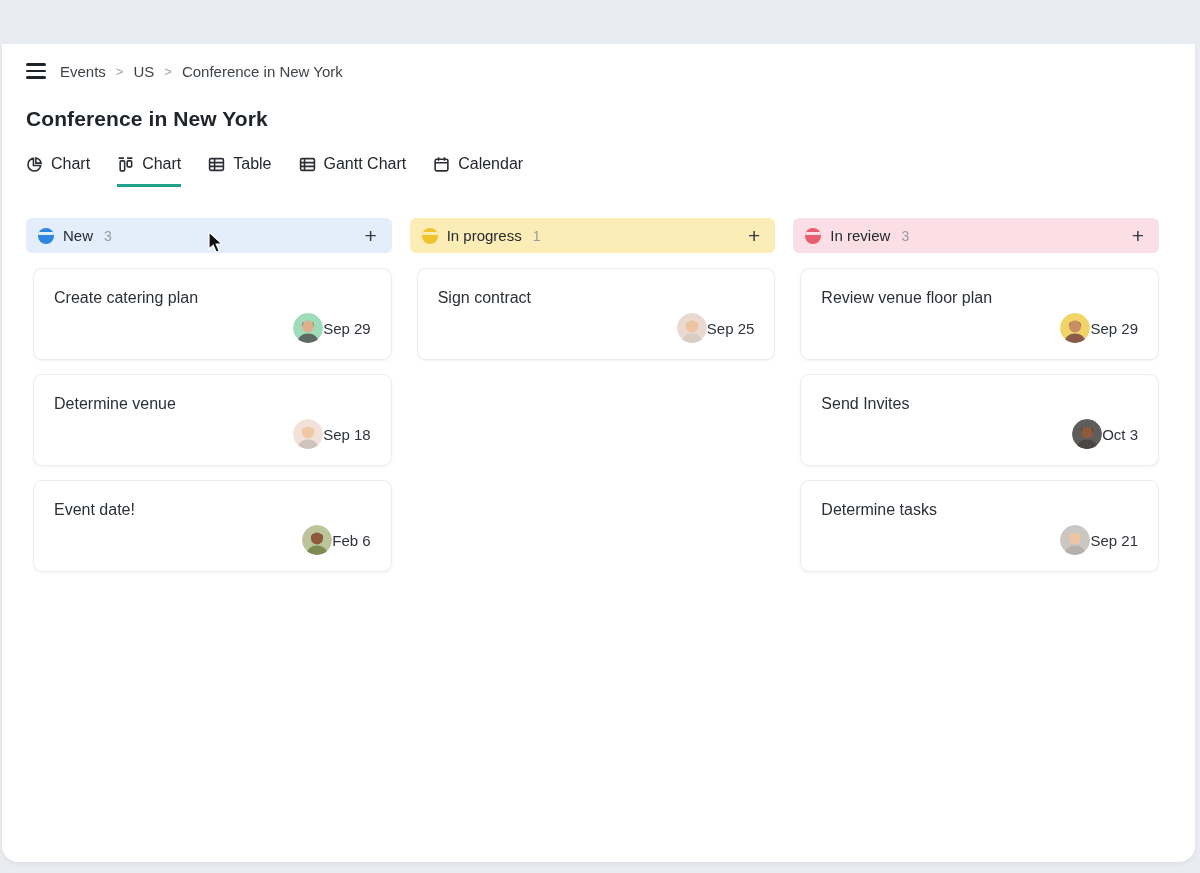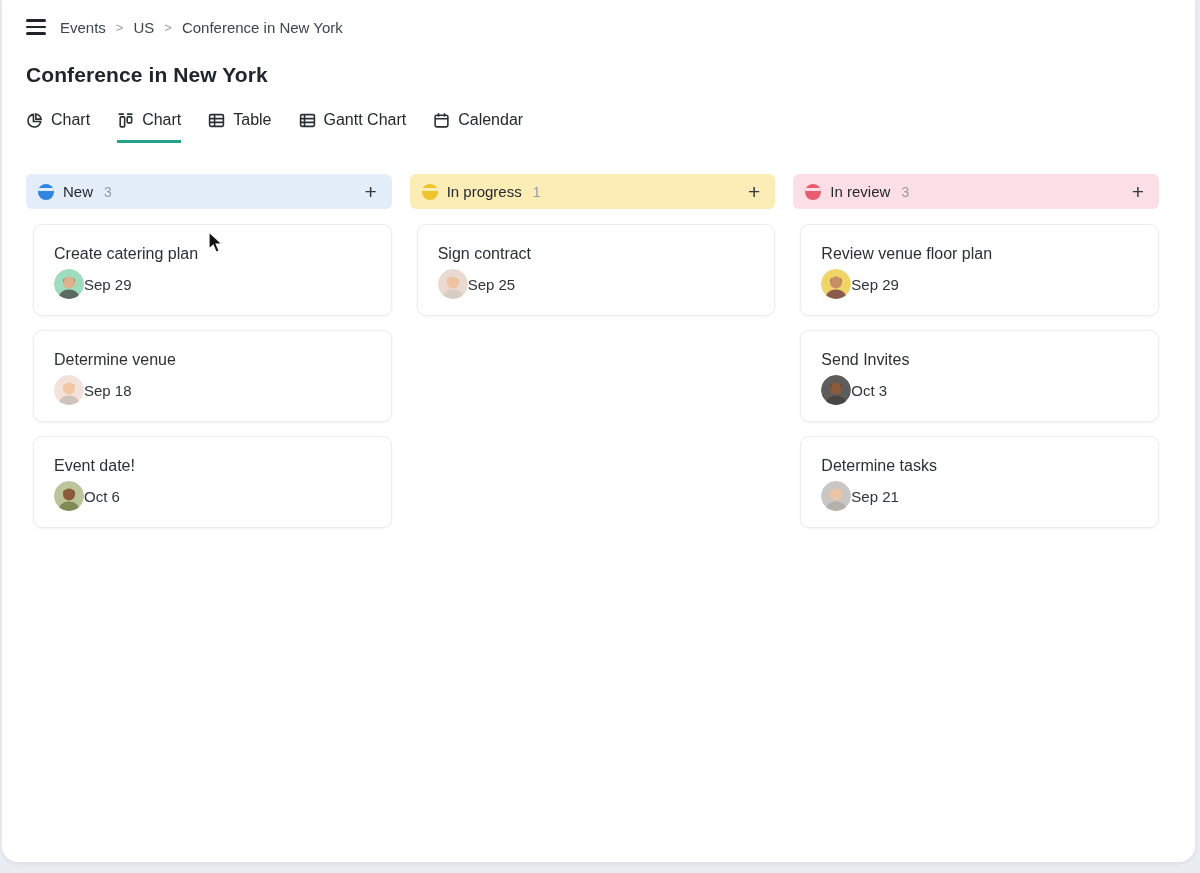--- a/index.html
+++ b/index.html
@@ -38,30 +38,30 @@
   .col-count{margin-left:11px;font-size:14px;color:#949ca4;}
   .add-btn{margin-left:auto;font-size:21px;font-weight:300;color:#363b41;line-height:1;cursor:pointer;padding:0 1px;}
   .cards{margin:15px 0 0 7px;display:flex;flex-direction:column;gap:14px;}
   .card{
     background:#fff;border:1px solid #ededee;border-radius:9px;
     box-shadow:0 1px 3px rgba(30,35,40,.05);
     height:92px;box-sizing:border-box;padding:18px 20px 16px 20px;
     display:flex;flex-direction:column;justify-content:space-between;cursor:pointer;
   }
   .card-title{font-size:16px;color:#2b3036;line-height:21px;white-space:nowrap;overflow:hidden;}
-  .card-bottom{display:flex;align-items:center;justify-content:flex-start;}
+  .card-bottom{display:flex;align-items:center;justify-content:flex-end;}
   .avatar{width:30px;height:30px;border-radius:50%;overflow:hidden;flex:0 0 auto;}
   .card-date{font-size:15px;color:#2e343a;}
   
   .cursor{position:absolute;left:207px;top:231px;z-index:50;pointer-events:none;}
 </style>
 </head>
 <body>
 
-<div class="panel" style="background: rgb(255, 255, 255);">
+<div class="panel" style="background: rgb(255, 255, 255); margin-top: 44px;">
 
   <div class="topbar">
     <div class="hamburger">
         <i></i>
         <i></i>
         <i></i>
       </div>
     <div class="breadcrumb">
       <span class="crumb">Events</span>
       <span class="crumb-sep">&gt;</span>
@@ -166,21 +166,21 @@
           <div class="card-title">Event date!</div>
           <div class="card-bottom">
             <span class="avatar">
               <svg width="30" height="30" viewBox="0 0 30 30">
                 <circle cx="15" cy="15" r="15" style="fill: rgb(188, 196, 156);"></circle>
                 <ellipse cx="15" cy="29" rx="10.5" ry="8.5" style="fill: rgb(126, 139, 83);"></ellipse>
                 <circle cx="15" cy="13.5" r="6" style="fill: rgb(141, 90, 59);"></circle>
                 <path d="M8.8 13.5 a6.2 6.2 0 0 1 12.4 0 l-1.4 -3.4 a5.4 5.4 0 0 0 -9.6 0 Z" style="fill: rgb(34, 29, 26);"></path>
               </svg>
             </span>
-            <span class="card-date">Oct 6</span>
+            <span class="card-date">Feb 6</span>
           </div>
         </div>
       </div>
     </div>
 
     <div class="col">
       <div class="col-header" style="background: rgb(252, 236, 181);">
         <span class="status-dot" style="background: rgb(238, 195, 44);">
           <i class="stripe" style="background: rgb(252, 236, 181);"></i>
         </span>

